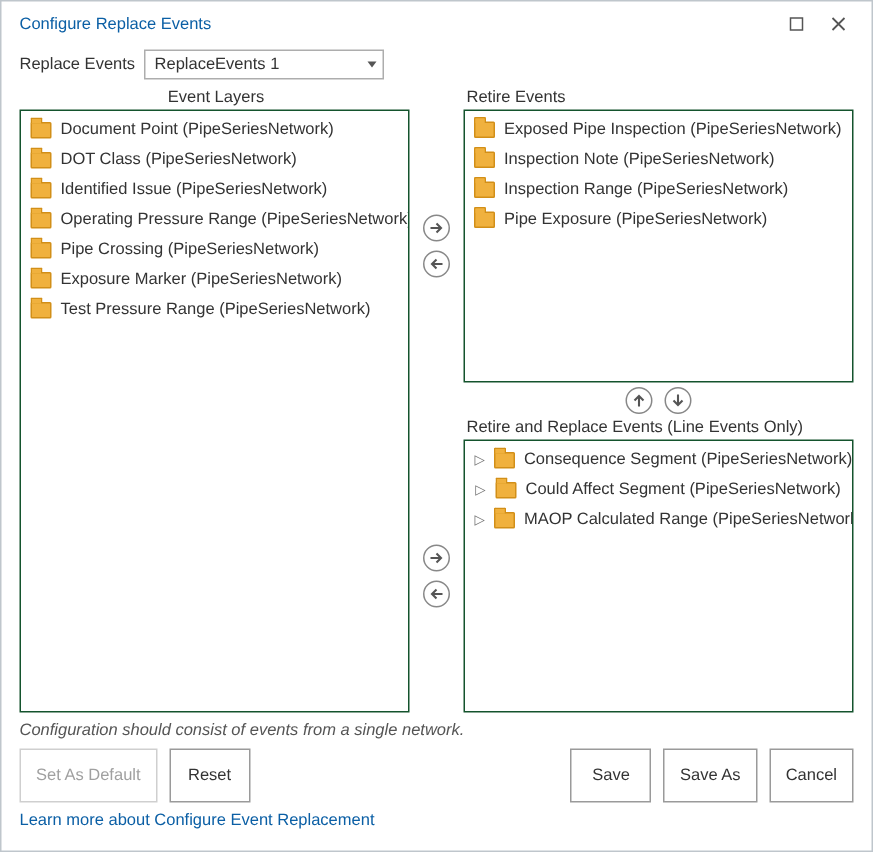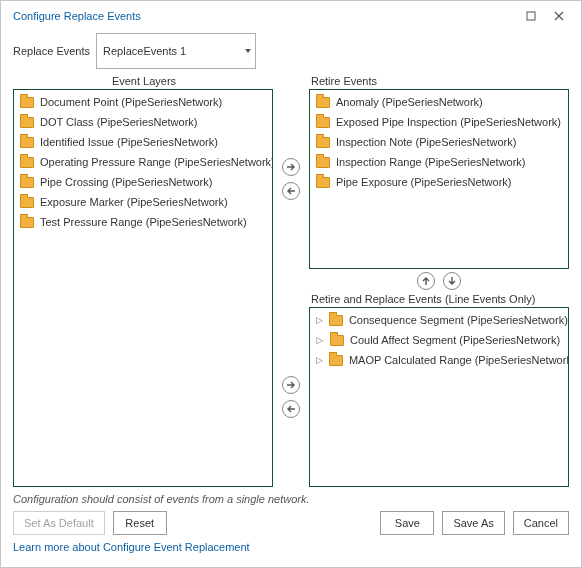--- a/index.html
+++ b/index.html
@@ -46,21 +46,21 @@
   }
   .toprow {
     display: flex;
     align-items: center;
     gap: 6px;
     margin-bottom: 6px;
   }
   .toprow label { color: #333; }
   .combo {
     border: 1px solid #adadad;
-    height: 36px;
+    height: 20px;
     width: 160px;
     display: flex;
     align-items: center;
     padding: 0 4px 0 6px;
     background: #fff;
     justify-content: space-between;
   }
   .combo .caret {
     width:0;height:0;border-left:3px solid transparent;border-right:3px solid transparent;border-top:4px solid #555;
   }
@@ -126,21 +126,21 @@
   .buttonbar {
     display: flex;
     align-items: center;
     padding: 0 0 6px 0;
     gap: 8px;
   }
   .buttonbar .gap { flex:1; }
   button.btn {
     font-family: inherit;
     font-size: 11px;
-    height: 24px;
+    height: 36px;
     min-width: 54px;
     padding: 0 10px;
     background: #fff;
     border: 1px solid #9a9a9a;
     color: #333;
   }
   button.btn:disabled {
     color: #a0a0a0;
     border-color: #cfcfcf;
   }
@@ -236,24 +236,20 @@
         <div class="circlebtn">
           <svg width="10" height="10" viewBox="0 0 10 10" fill="none" stroke-width="1.4">
               <path d="M9 5 H2 M5 2 L2 5 L5 8"></path>
             </svg>
         </div>
       </div>
 
       <div class="listbox list-retire">
           <div class="item">
             <span class="layer-icon"></span>
-            <span>Anomaly (PipeSeriesNetwork)</span>
-          </div>
-          <div class="item">
-            <span class="layer-icon"></span>
             <span>Exposed Pipe Inspection (PipeSeriesNetwork)</span>
           </div>
           <div class="item">
             <span class="layer-icon"></span>
             <span>Inspection Note (PipeSeriesNetwork)</span>
           </div>
           <div class="item">
             <span class="layer-icon"></span>
             <span>Inspection Range (PipeSeriesNetwork)</span>
           </div>

